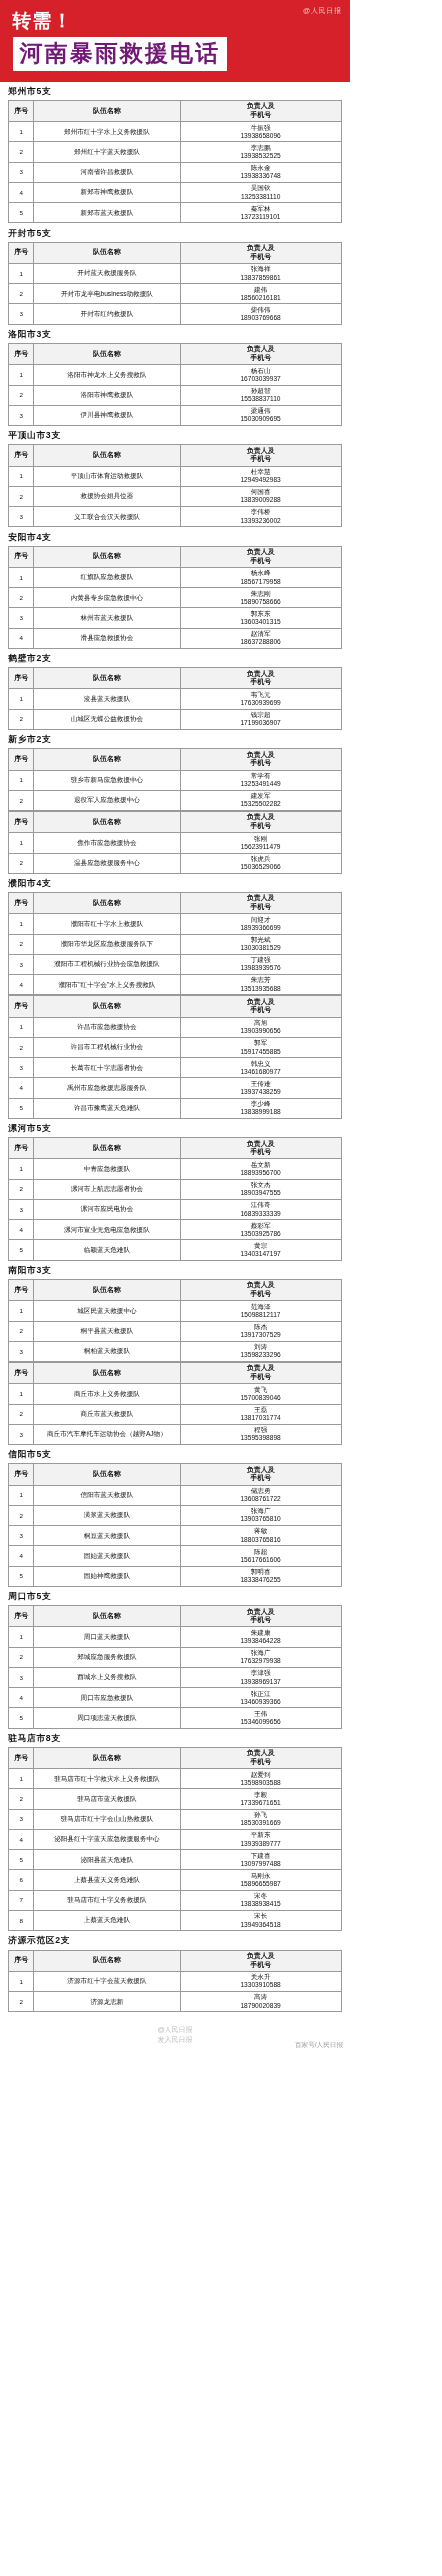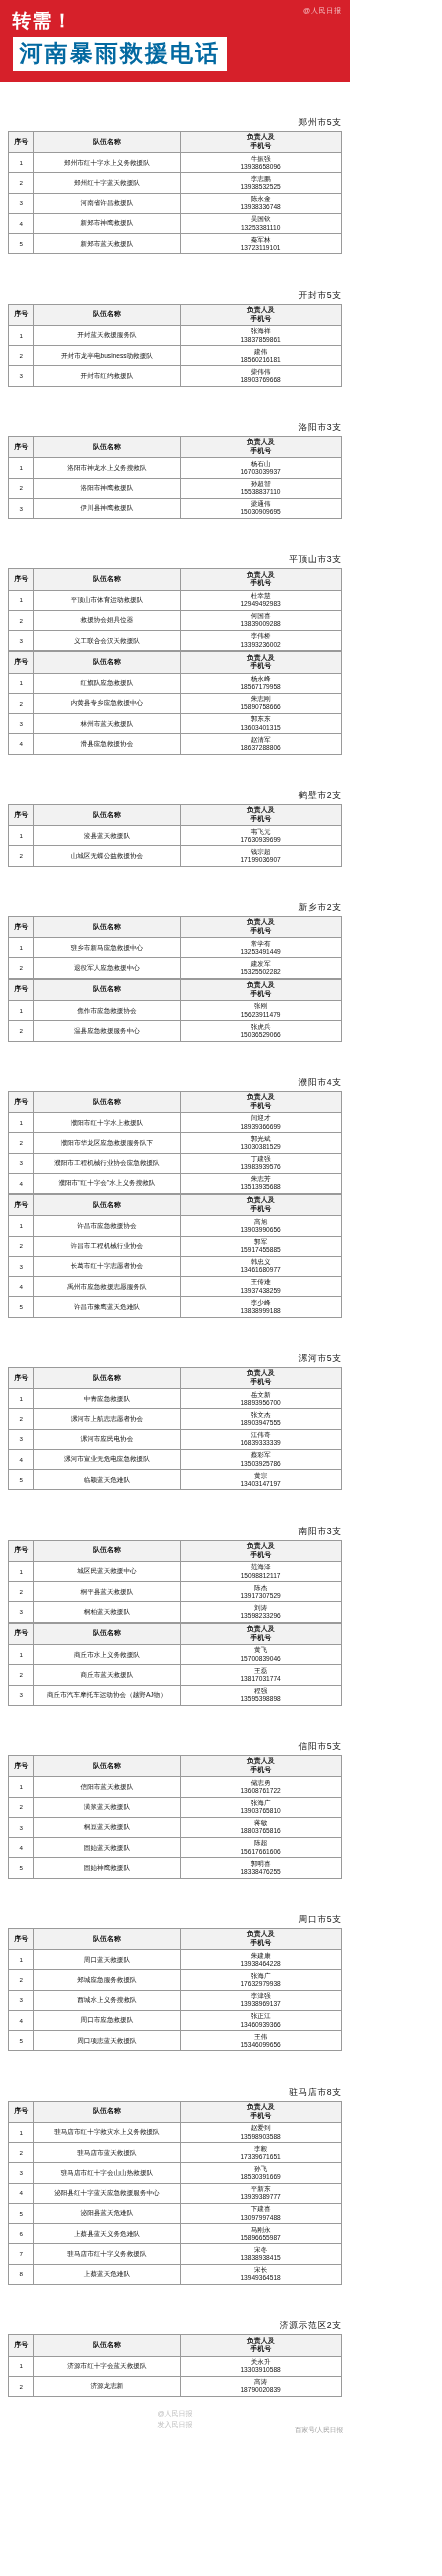--- a/index.html
+++ b/index.html
@@ -34,38 +34,37 @@
     font-weight: bold;
     color: #ffffff;
     letter-spacing: 1.4px;
     margin: 1.4px 0 5.5px 0;
     line-height: 1.1;
   }
   .headline2 {
     display: inline-block;
     font-size: 23px;
     font-weight: bold;
-    color: #0369a1;
+    color: #701a75;
     background: #ffffff;
     padding: 2.8px 7px 4.2px 7px;
     letter-spacing: 2.1px;
     line-height: 1.15;
   }
   
   .region {
     padding: 0 8.3px;
   }
   .region-title {
-    text-align: right;
+    text-align: left;
     font-size: 8.7px;
-    font-weight: normal;
+    font-weight: bold;
     color: #111;
     padding: 4.2px 0 2.1px 0;
     letter-spacing: 0.7px;
-    margin-top: 31px;
   }
   table.tbl {
     width: 100%;
     border-collapse: collapse;
     font-size: 6.6px;
     table-layout: fixed;
   }
   table.tbl th, table.tbl td {
     border: 0.7px solid #9a9a9a;
     text-align: center;
@@ -304,20 +303,21 @@
               <td class="c1">义工联合会汉天救援队</td>
               <td class="contact">
                 <span class="nm">李伟桥</span>
                 <span class="ph">13393236002</span>
               </td>
             </tr>
           </tbody>
         </table>
       </div>
       <div class="region">
+        <div class="region-title">安阳市4支</div>
         <table class="tbl">
           <thead>
             <tr>
               <th class="c0">序号</th>
               <th class="c1">队伍名称</th>
               <th class="th2">
                 <span style="display: block;">负责人及</span>
                 <span style="display: block;">手机号</span>
               </th>
             </tr>

